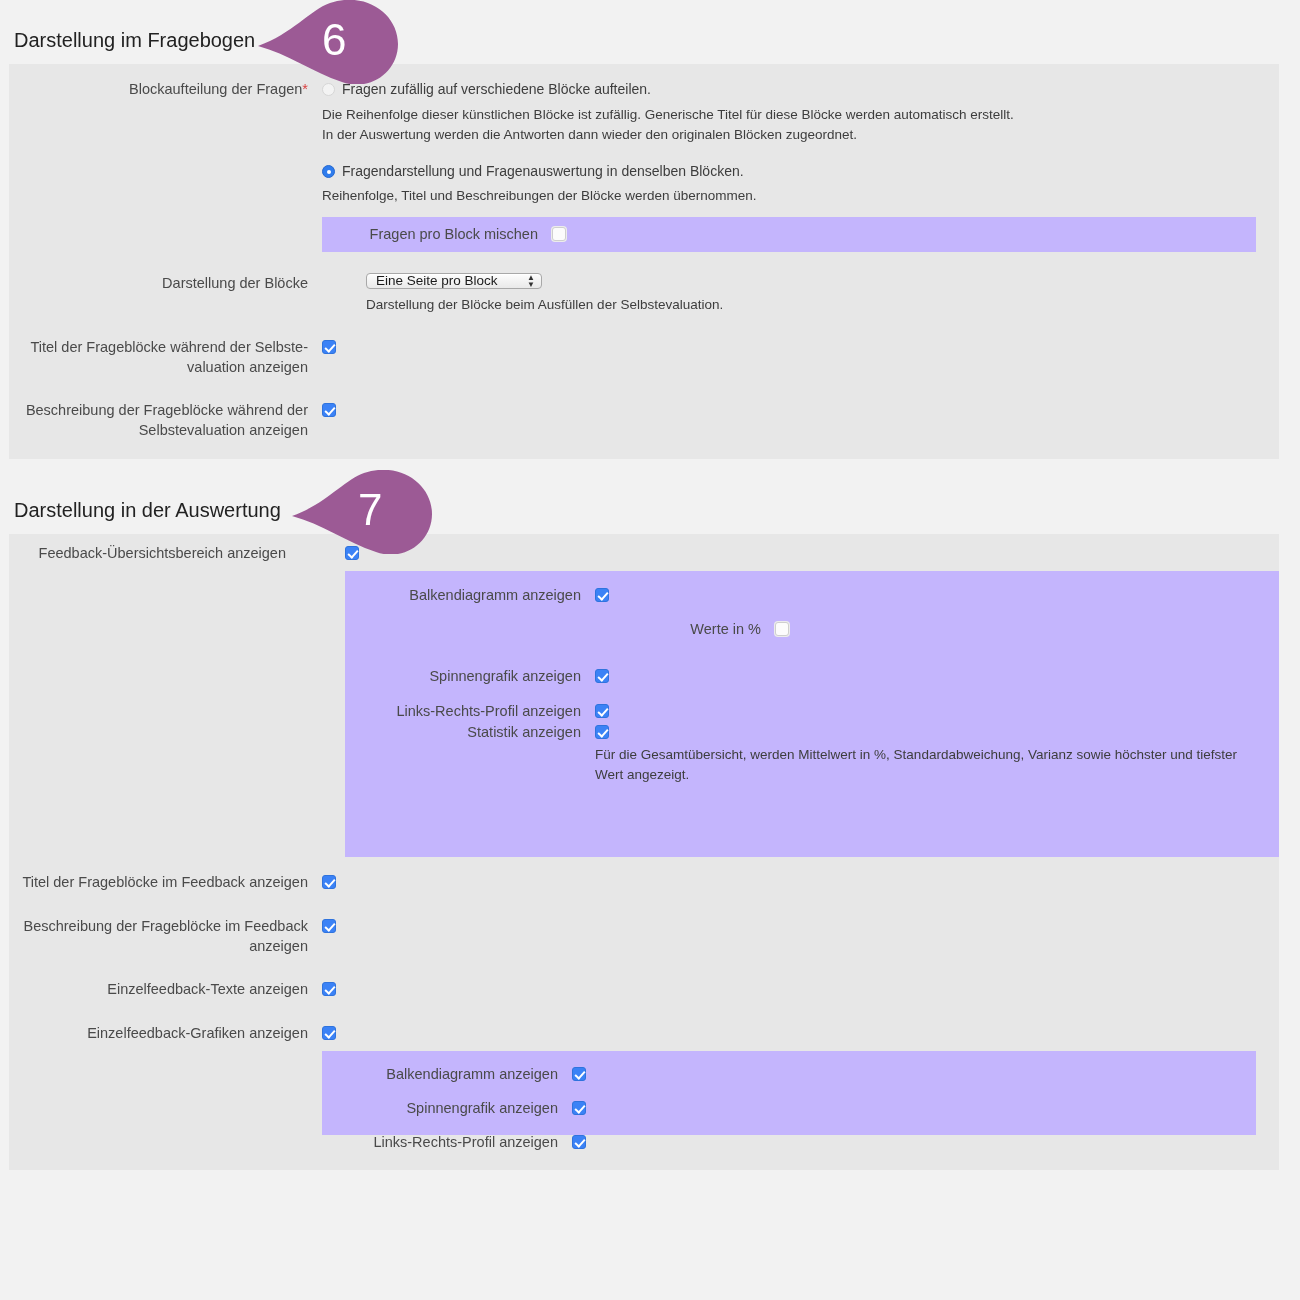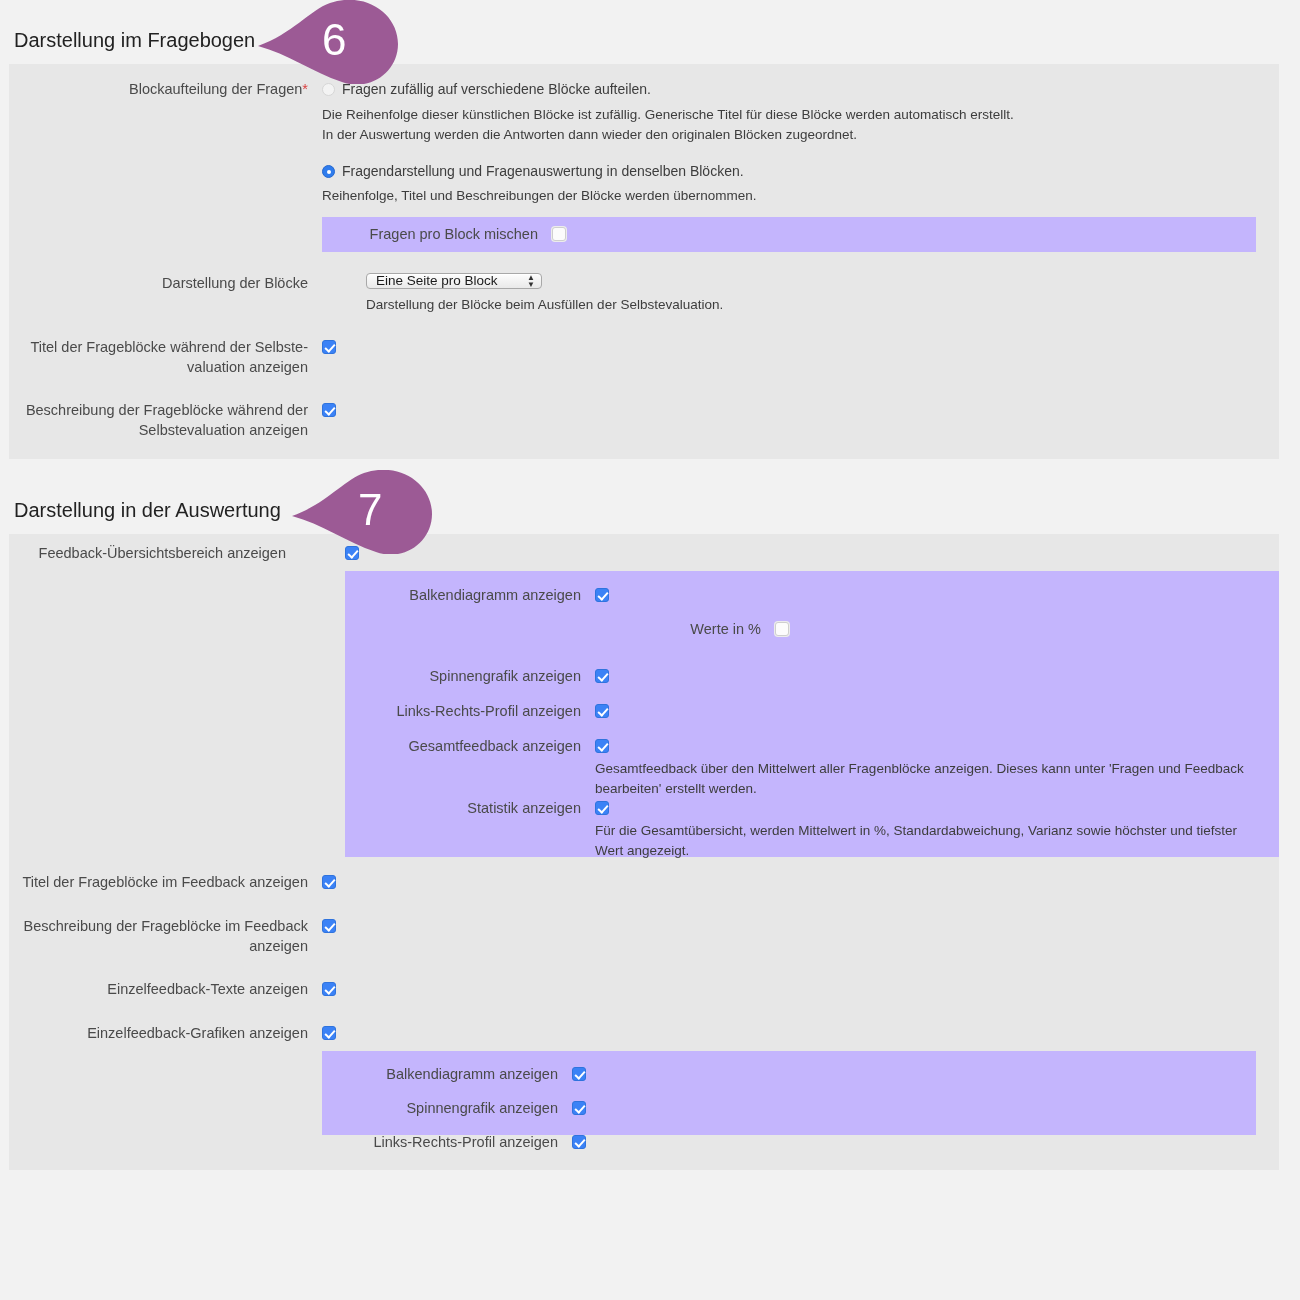--- a/index.html
+++ b/index.html
@@ -240,30 +240,20 @@
             </div>
           </div>
 
           <div class="row" style="margin-top:14px;">
             <div class="lbl" style="width:250px;">Links-Rechts-Profil anzeigen</div>
             <div class="ctl" style="padding-top:3px;">
               <span class="cb on"></span>
             </div>
           </div>
 
-          <div class="row" style="margin-top:14px;">
-            <div class="lbl" style="width:250px;">Gesamtfeedback anzeigen</div>
-            <div class="ctl">
-              <span class="cb on" style="margin-top:3px;"></span>
-              <div class="desc" style="margin-top:5px; width:660px;">
-                <div>Gesamtfeedback über den Mittelwert aller Fragenblöcke anzeigen. Dieses kann unter 'Fragen und Feedback</div>
-                <div>bearbeiten' erstellt werden.</div>
-              </div>
-            </div>
-          </div>
 
           <div class="row" style="">
             <div class="lbl" style="width:250px;">Statistik anzeigen</div>
             <div class="ctl">
               <span class="cb on" style="margin-top:3px;"></span>
               <div class="desc" style="margin-top:5px; width:660px;">
                 <div>Für die Gesamtübersicht, werden Mittelwert in %, Standardabweichung, Varianz sowie höchster und tiefster</div>
                 <div>Wert angezeigt.</div>
               </div>
             </div>

